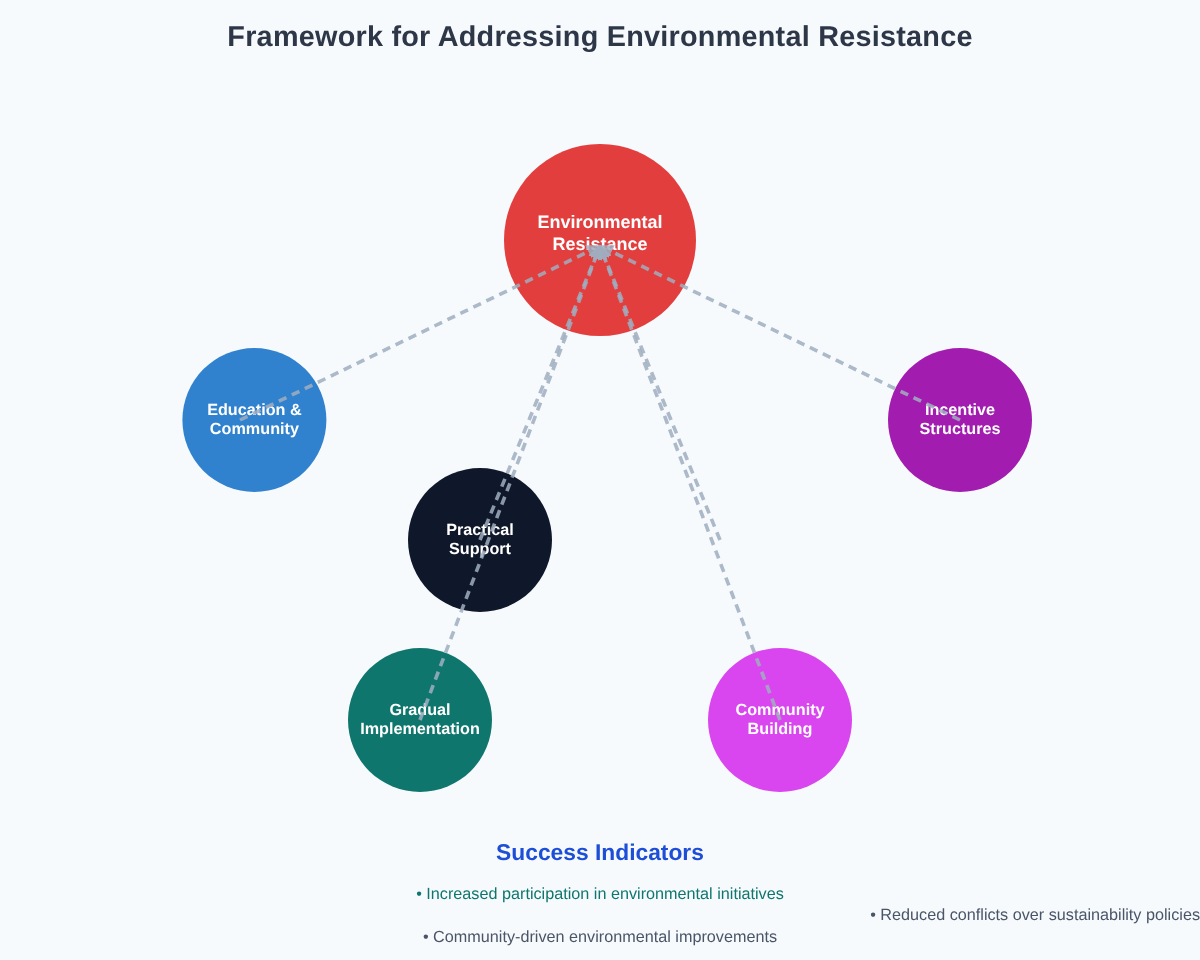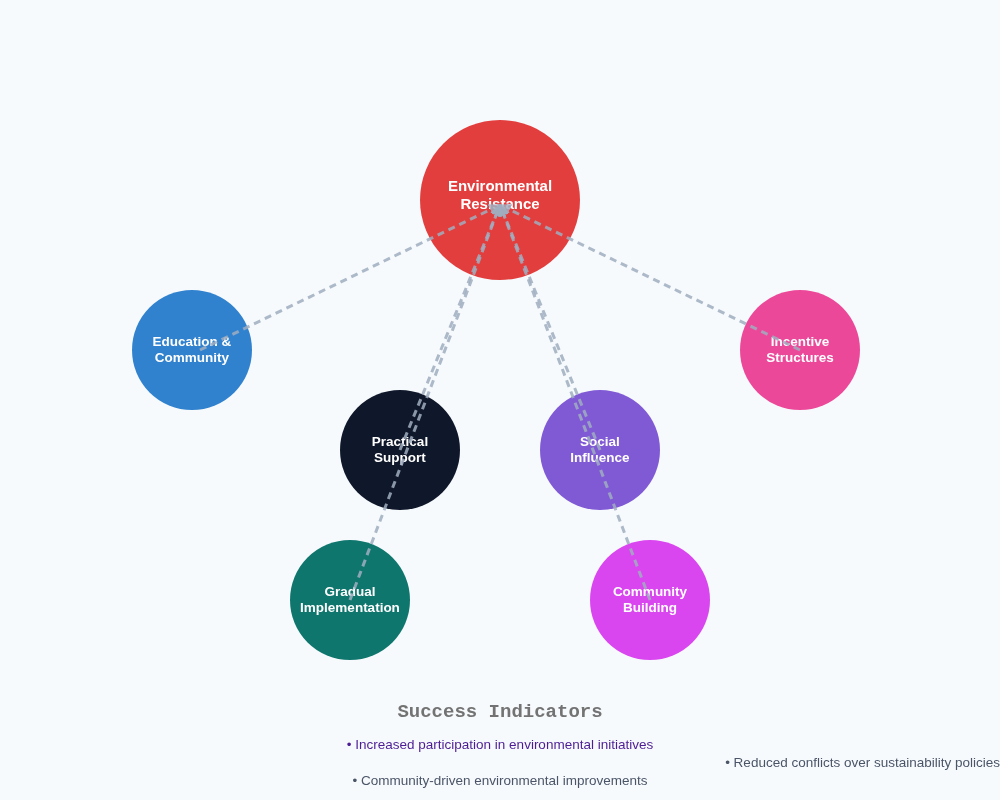--- a/index.html
+++ b/index.html
@@ -39,21 +39,21 @@
     line-height: 1.22;
   }
   .node .node-label span { display: block; }
 
   .node.hub { left: 420px; top: 120px; width: 160px; height: 160px; }
   .node.hub .node-label { font-size: 15px; transform: translateY(-5px); }
 
   .node.sat { width: 120px; height: 120px; }
   .node.sat .node-label { font-size: 13.5px; }
 
-  .node.n-education  { left: 132px; top: 290px; align-items: center; }
+  .node.n-education  { left: 152px; top: 290px; align-items: center; }
   .node.n-incentive  { left: 740px; top: 290px; }
   .node.n-practical  { left: 340px; top: 390px; }
   .node.n-social     { left: 540px; top: 390px; }
   .node.n-gradual    { left: 290px; top: 540px; }
   .node.n-community  { left: 590px; top: 540px; }
 
   .connector-layer {
     position: absolute;
     left: 0; top: 0;
     width: 1000px;
@@ -83,55 +83,50 @@
   .success-item {
     font-size: 13.5px;
     line-height: 18px;
   }
 </style>
 </head>
 <body>
 
 <div class="stage" style="background: rgb(247, 250, 252);">
 
+  <h1 class="diagram-title" style="color: rgb(45, 55, 72);">Framework for Addressing Environmental Resistance</h1>
 
   <div class="node hub" style="background: rgb(226, 62, 62);">
     <div class="node-label">
       <span>Environmental</span>
       <span>Resistance</span>
     </div>
   </div>
 
   <div class="node sat n-education" style="background: rgb(49, 130, 206);">
     <div class="node-label">
       <span>Education &amp;</span>
       <span>Community</span>
     </div>
   </div>
 
-  <div class="node sat n-incentive" style="background: #ec4899;">
+  <div class="node sat n-incentive" style="background: #a21caf;">
     <div class="node-label">
       <span>Incentive</span>
       <span>Structures</span>
     </div>
   </div>
 
   <div class="node sat n-practical" style="background: #0f172a;">
     <div class="node-label">
       <span>Practical</span>
       <span>Support</span>
     </div>
   </div>
 
-  <div class="node sat n-social" style="background: rgb(128, 90, 213);">
-    <div class="node-label">
-      <span>Social</span>
-      <span>Influence</span>
-    </div>
-  </div>
 
   <div class="node sat n-gradual" style="background: #0f766e;">
     <div class="node-label">
       <span>Gradual</span>
       <span>Implementation</span>
     </div>
   </div>
 
   <div class="node sat n-community" style="background: #d946ef;">
     <div class="node-label">
@@ -148,21 +143,21 @@
     </defs>
     <line class="edge" x1="200" y1="350" x2="500" y2="205" marker-end="url(#arrow)" stroke="#a0aec0"></line>
     <line class="edge" x1="800" y1="350" x2="500" y2="205" marker-end="url(#arrow)" stroke="#a0aec0"></line>
     <line class="edge" x1="400" y1="450" x2="500" y2="205" marker-end="url(#arrow)" stroke="#a0aec0"></line>
     <line class="edge" x1="600" y1="450" x2="500" y2="205" marker-end="url(#arrow)" stroke="#a0aec0"></line>
     <line class="edge" x1="350" y1="600" x2="500" y2="205" marker-end="url(#arrow)" stroke="#a0aec0"></line>
     <line class="edge" x1="650" y1="600" x2="500" y2="205" marker-end="url(#arrow)" stroke="#a0aec0"></line>
   </svg>
 
   <div class="success">
-    <h2 class="success-heading" style="color: #737373; font-family: Liberation Mono, monospace;">Success Indicators</h2>
+    <h2 class="success-heading" style="color: #1d4ed8;">Success Indicators</h2>
     <div class="success-list">
-      <div class="success-item" style="color: #4c1d95;">• Increased participation in environmental initiatives</div>
+      <div class="success-item" style="color: #0f766e;">• Increased participation in environmental initiatives</div>
       <div class="success-item" style="color: rgb(74, 85, 104); text-align: right;">• Reduced conflicts over sustainability policies</div>
       <div class="success-item" style="color: rgb(74, 85, 104);">• Community-driven environmental improvements</div>
     </div>
   </div>
 
 </div>
 
 </body></html>

